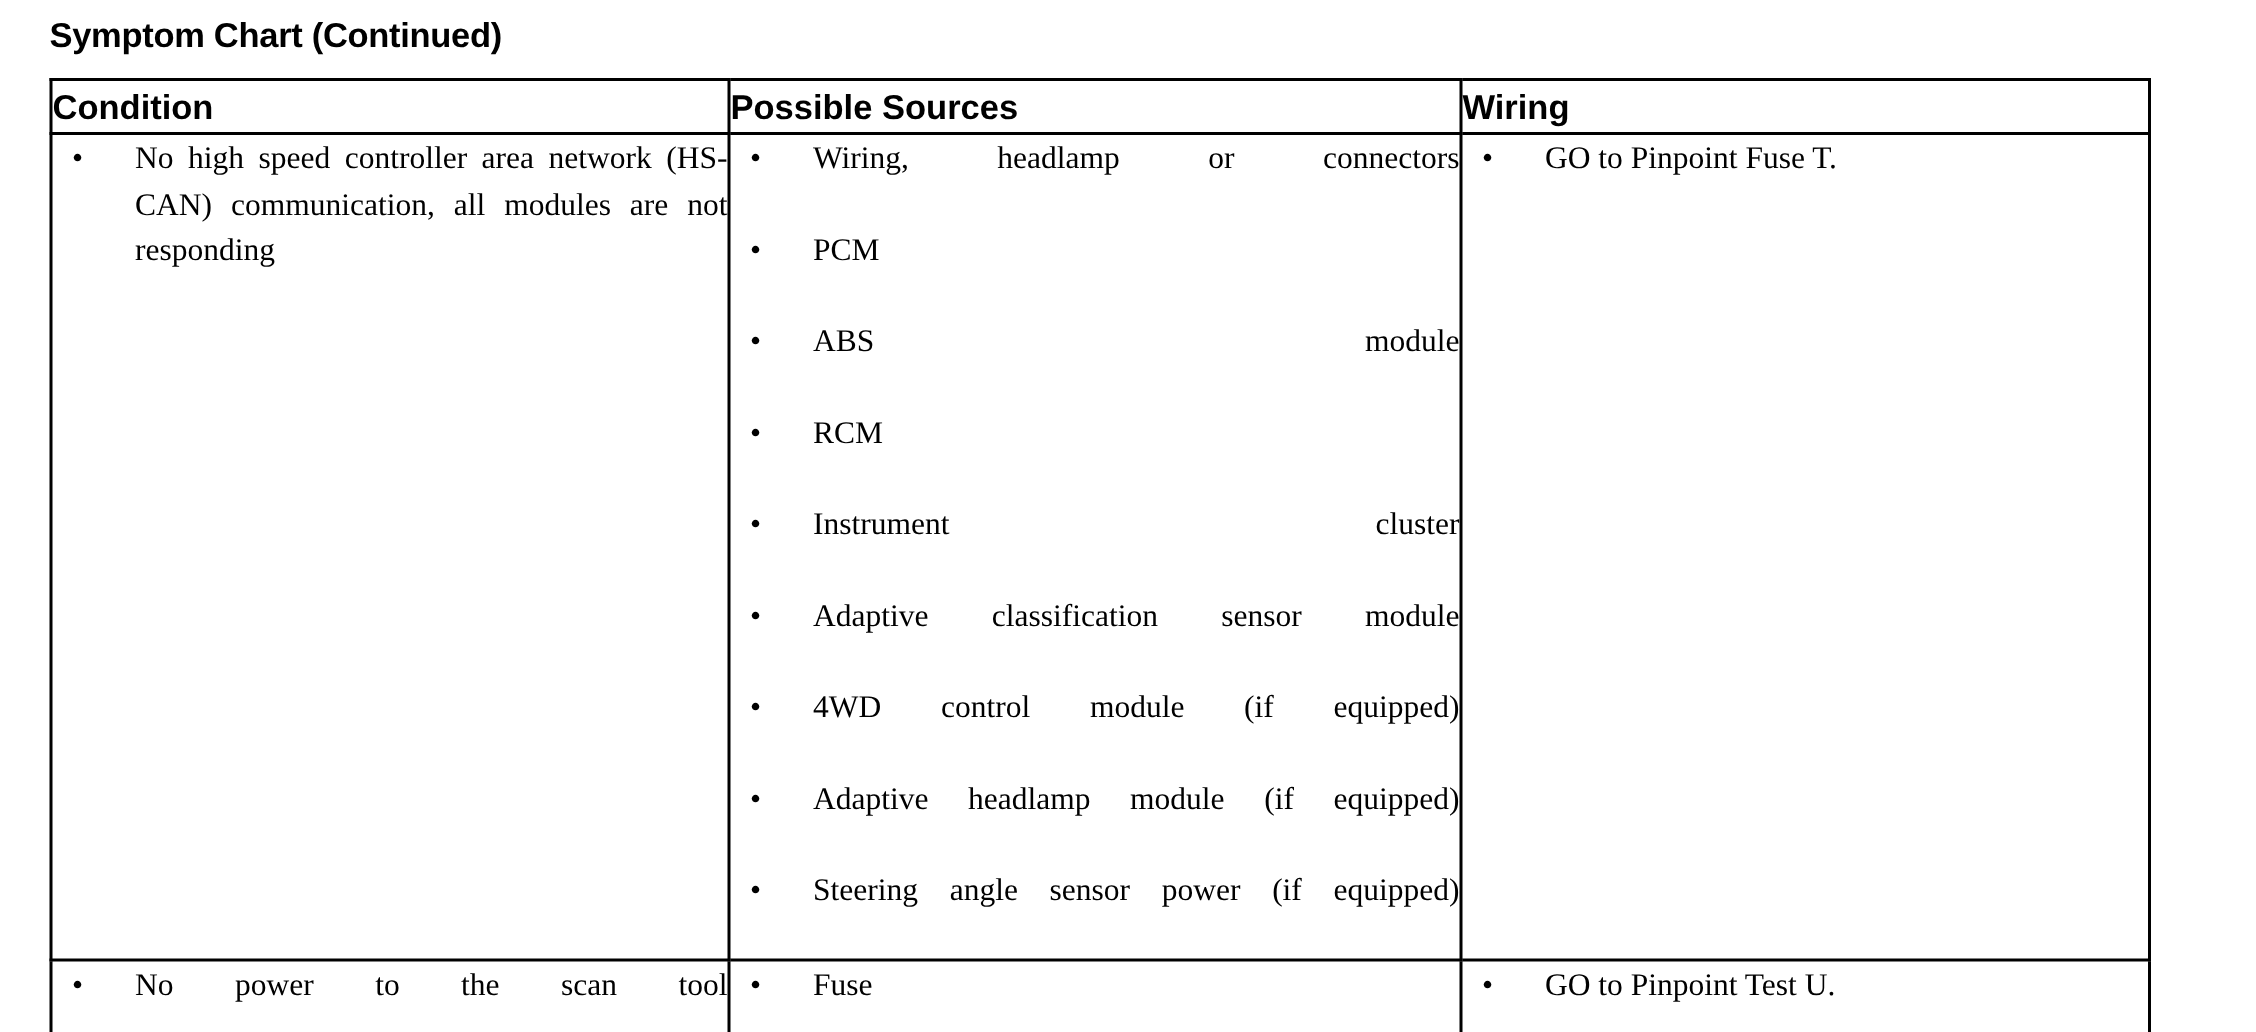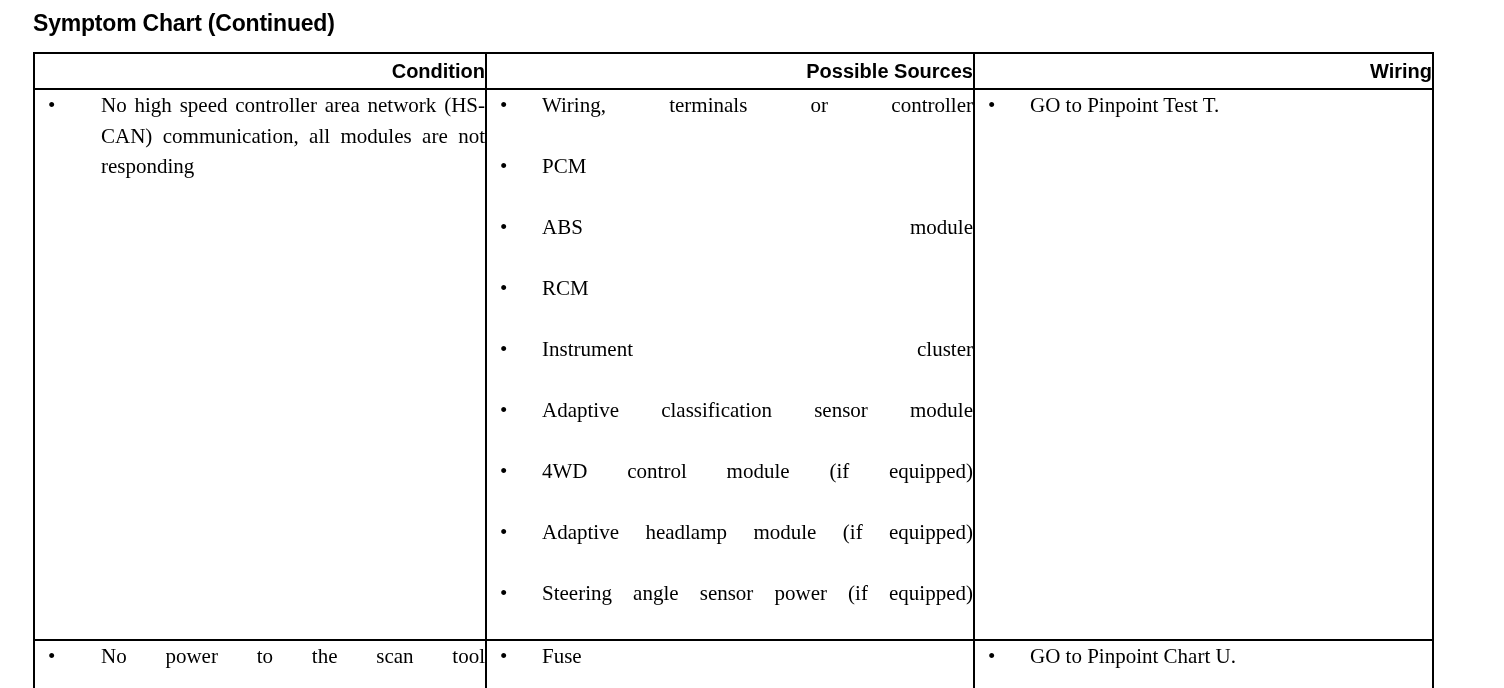--- a/index.html
+++ b/index.html
@@ -54,23 +54,23 @@
   .symptom-table td {
     border: 2px solid #000;
     vertical-align: top;
     padding: 0;
   }
 
   thead th {
     height: 34px;
     font-family: "Liberation Sans", "DejaVu Sans", sans-serif;
     font-weight: bold;
-    font-size: 20px;
+    font-size: 23px;
     line-height: 34px;
-    text-align: right;
+    text-align: left;
     vertical-align: middle;
     padding: 2px 0 2px 0;
     white-space: nowrap;
   }
 
   tbody td {
     padding: 6px 8px 8px 8px;
   }
 
   
@@ -93,21 +93,21 @@
     left: 13px;
     top: 0;
     font-size: 21px;
     line-height: 30.5px;
   }
   ul.bullets > li .bullet-text {
     display: block;
   }
 
   
-  .col-condition ul.bullets > li .bullet-text { text-align: justify; margin-left: 11px; }
+  .col-condition ul.bullets > li .bullet-text { text-align: justify; }
   .col-sources   ul.bullets > li .bullet-text { text-align: justify; }
   .col-action    ul.bullets > li .bullet-text { text-align: left; white-space: nowrap; }
 
   
   ul.bullets > li .bullet-text::after {
     content: "";
     display: inline-block;
     width: 100%;
   }
 
@@ -143,21 +143,21 @@
               <li>
                 <span class="bullet-dot">•</span>
                 <span class="bullet-text">No high speed controller area network (HS-CAN) communication, all modules are not responding</span>
               </li>
             </ul>
         </td>
         <td class="col-sources">
           <ul class="bullets">
               <li>
                 <span class="bullet-dot">•</span>
-                <span class="bullet-text">Wiring, terminals or controller</span>
+                <span class="bullet-text">Wiring, headlamp or connectors</span>
               </li>
               <li>
                 <span class="bullet-dot">•</span>
                 <span class="bullet-text">PCM</span>
               </li>
               <li>
                 <span class="bullet-dot">•</span>
                 <span class="bullet-text">ABS module</span>
               </li>
               <li>
@@ -183,21 +183,21 @@
               <li>
                 <span class="bullet-dot">•</span>
                 <span class="bullet-text">Steering angle sensor power (if equipped)</span>
               </li>
             </ul>
         </td>
         <td class="col-action">
           <ul class="bullets">
               <li>
                 <span class="bullet-dot">•</span>
-                <span class="bullet-text">GO to Pinpoint Test T.</span>
+                <span class="bullet-text">GO to Pinpoint Fuse T.</span>
               </li>
             </ul>
         </td>
       </tr>
 
       <tr class="row-2">
         <td class="col-condition">
           <ul class="bullets">
               <li>
                 <span class="bullet-dot">•</span>
@@ -210,21 +210,21 @@
               <li>
                 <span class="bullet-dot">•</span>
                 <span class="bullet-text">Fuse</span>
               </li>
             </ul>
         </td>
         <td class="col-action">
           <ul class="bullets">
               <li>
                 <span class="bullet-dot">•</span>
-                <span class="bullet-text">GO to Pinpoint Chart U.</span>
+                <span class="bullet-text">GO to Pinpoint Test U.</span>
               </li>
             </ul>
         </td>
       </tr>
 
     </tbody>
   </table>
 
 </div>
 

